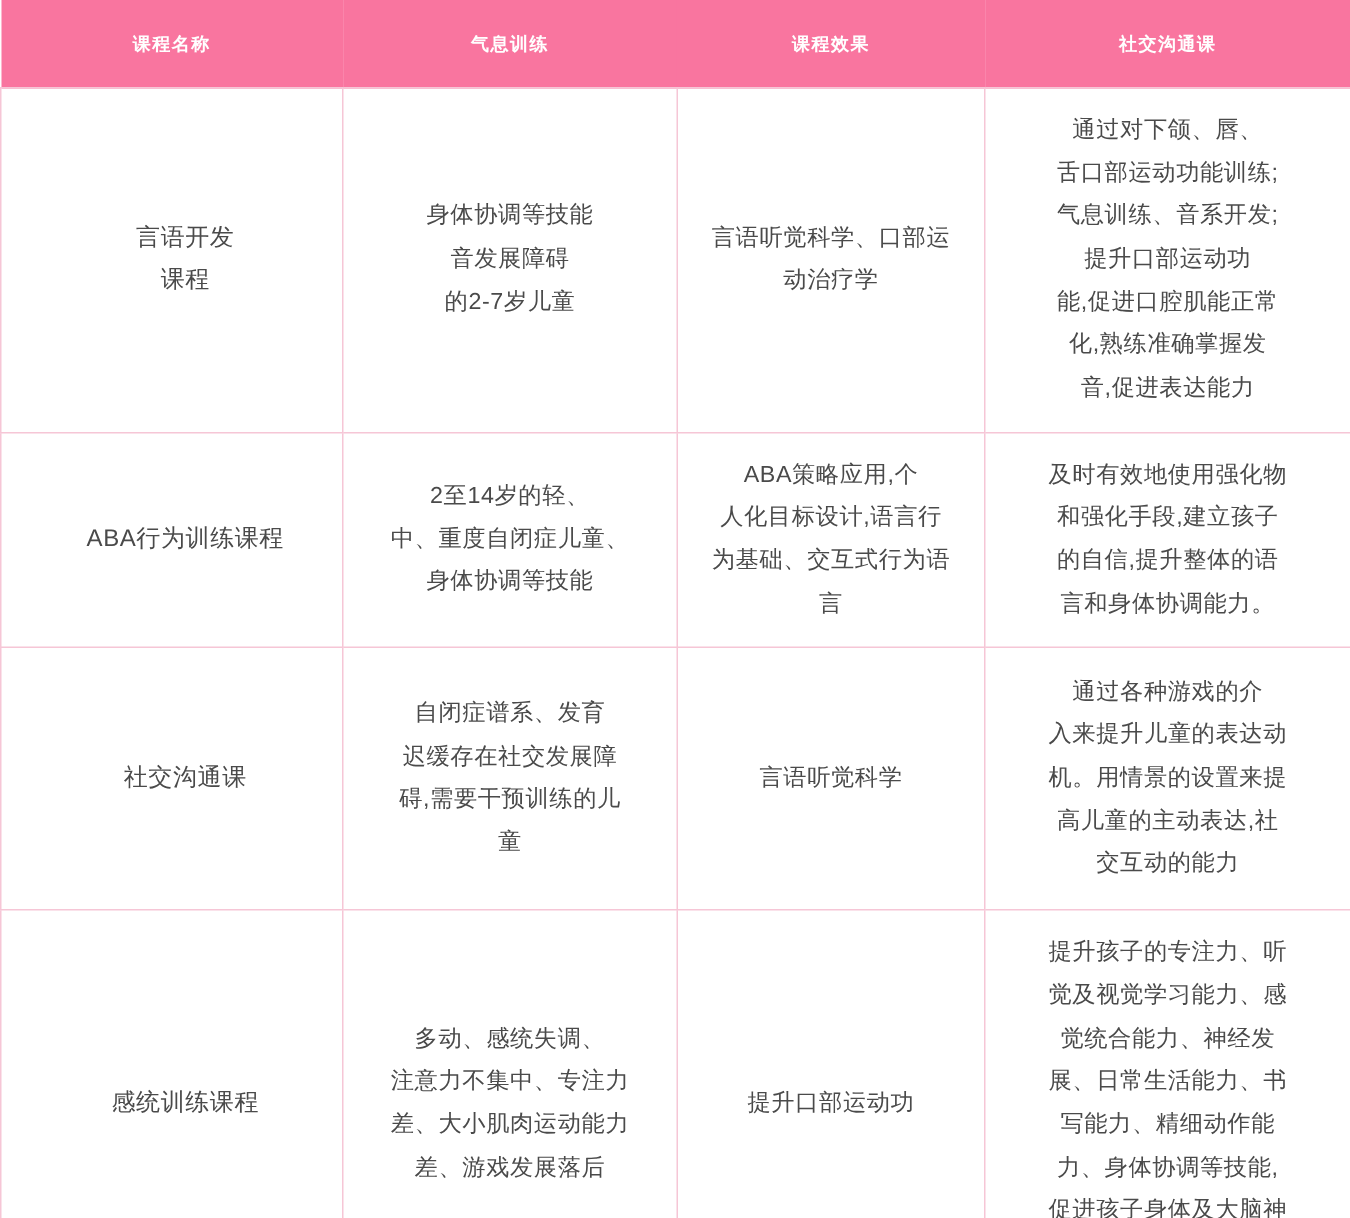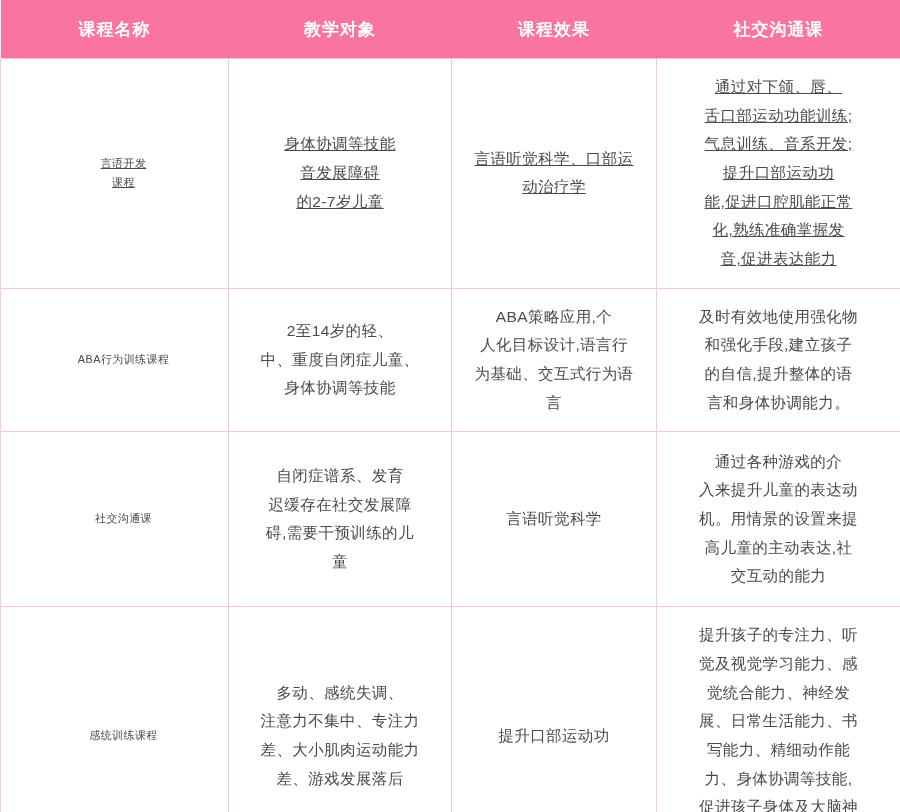--- a/index.html
+++ b/index.html
@@ -25,21 +25,21 @@
     table-layout: fixed;
   }
   table.course-table col.c0 { width: 228px; }
   table.course-table col.c1 { width: 223px; }
   table.course-table col.c2 { width: 205px; }
   table.course-table col.c3 { width: 244px; }
 
   thead th {
     background: #f9759f;
     color: #ffffff;
-    font-size: 17px;
+    font-size: 12px;
     font-weight: bold;
     height: 56px;
     letter-spacing: 1px;
     text-align: center;
     vertical-align: middle;
     border: none;
   }
   thead th.h-sep {
     box-shadow: inset -1px 0 0 #f9759f;
   }
@@ -49,25 +49,25 @@
     text-align: center;
     vertical-align: middle;
     font-size: 15.5px;
     line-height: 1.85;
     color: #4a4a4a;
     padding: 14px 18px;
     box-sizing: border-box;
     letter-spacing: 0.4px;
   }
   tbody td.col-name {
-    font-size: 11px;
+    font-size: 16px;
     line-height: 1.8;
     padding-left: 36px;
   }
-  tbody tr.r0 td { height: 215px; text-decoration: underline; }
+  tbody tr.r0 td { height: 215px; }
   tbody tr.r1 td { height: 140px; }
   tbody tr.r2 td { height: 175px; }
   tbody tr.r3 td { height: 225px; }
 
   .cell-text {
     display: block;
     white-space: pre-line;
   }
 </style>
 </head>
@@ -77,21 +77,21 @@
   <table class="course-table">
     <colgroup>
       <col class="c0">
       <col class="c1">
       <col class="c2">
       <col class="c3">
     </colgroup>
     <thead>
       <tr>
         <th class="h-sep">课程名称</th>
-        <th class="h-sep">教学对象</th>
+        <th class="h-sep">气息训练</th>
         <th class="h-sep">课程效果</th>
         <th>社交沟通课</th>
       </tr>
     </thead>
     <tbody>
       <tr class="r0">
         <td class="col-name">
             <span class="cell-text">言语开发
 课程</span>
           </td>

